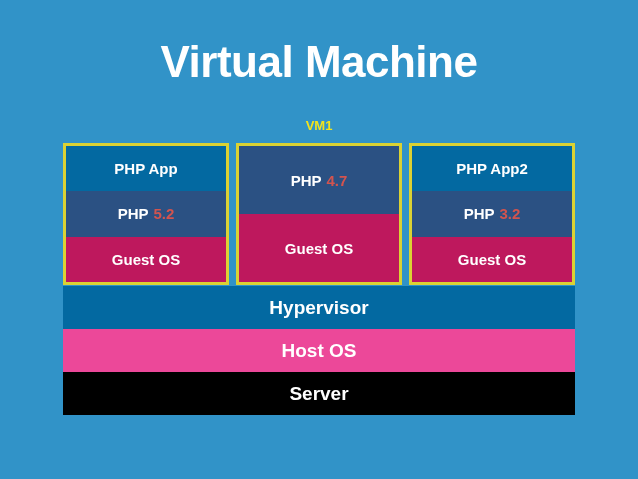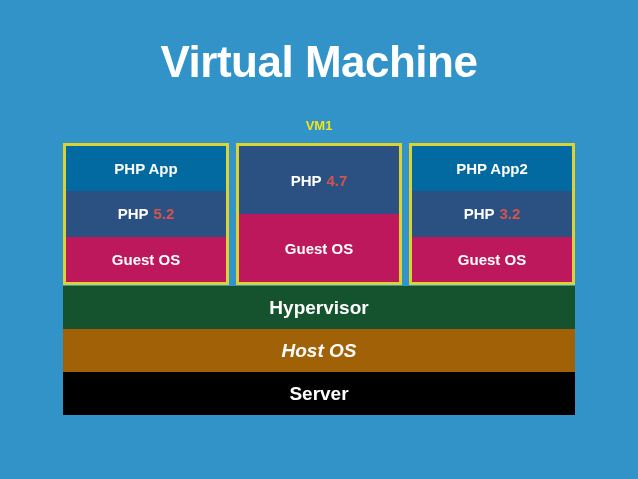--- a/index.html
+++ b/index.html
@@ -105,22 +105,22 @@
   .stack-bar {
     flex: 1 1 0;
     display: flex;
     align-items: center;
     justify-content: center;
     color: #ffffff;
     font-size: 19px;
     font-weight: bold;
     white-space: nowrap;
   }
-  .bar-hypervisor { background: #14532d; }
-  .bar-hostos     { background: #a16207; font-style: italic; }
+  .bar-hypervisor { background: #0369a1; }
+  .bar-hostos     { background: #ec4899; }
   .bar-server     { background: #000000; }
 </style>
 </head>
 <body>
 
 <div id="slide">
 
   <div id="title">Virtual Machine</div>
 
   <div id="vm-labels">

